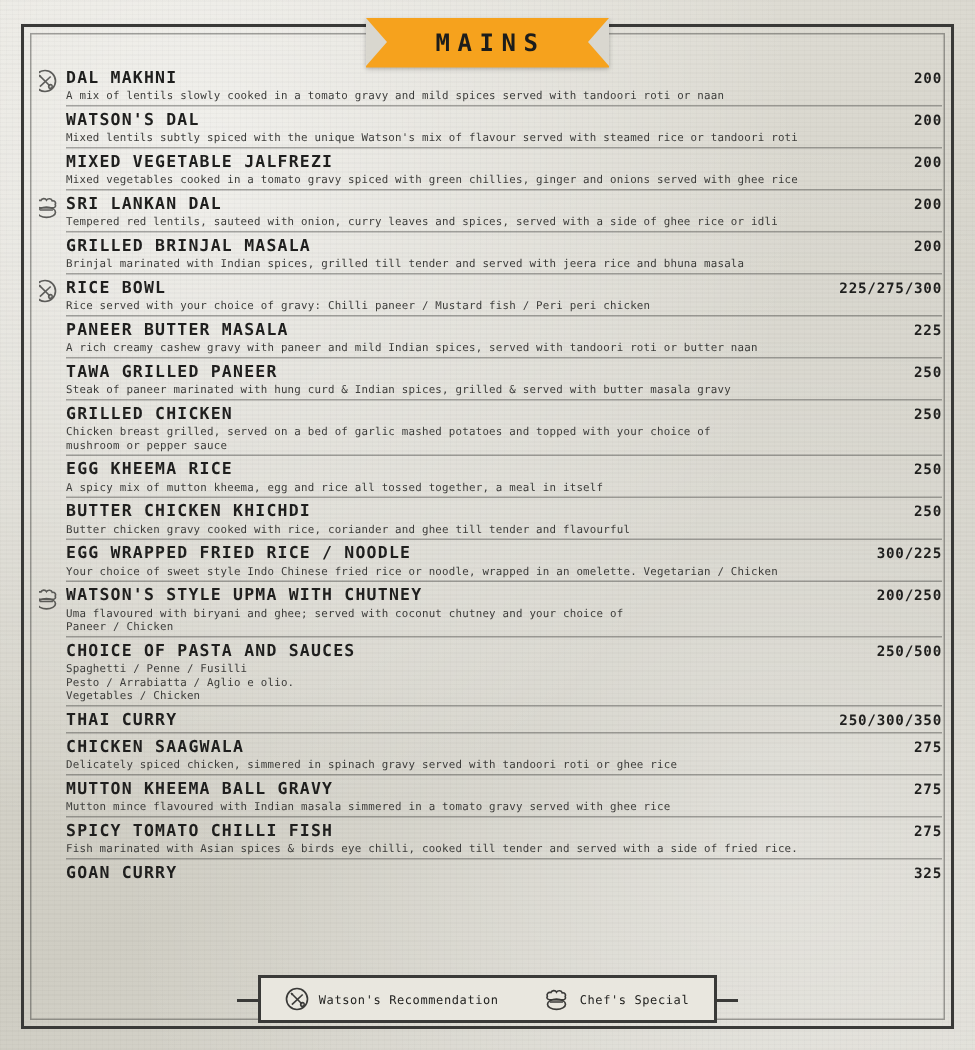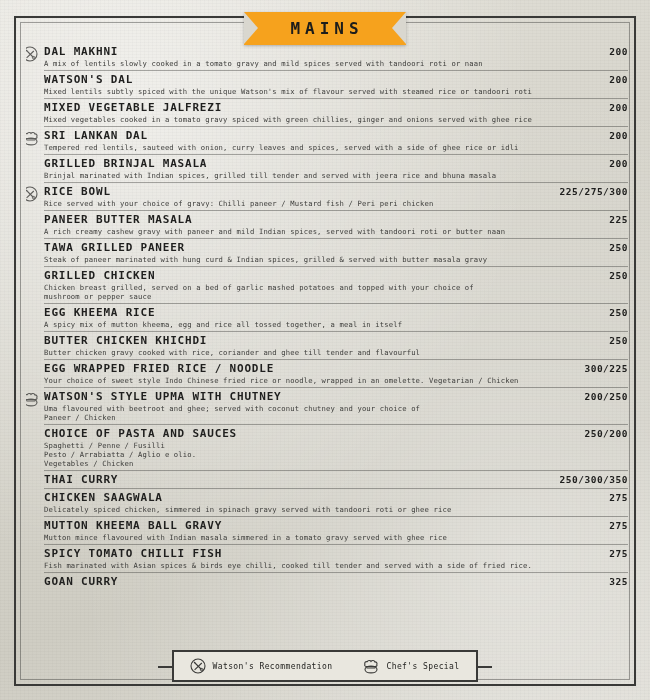--- a/index.html
+++ b/index.html
@@ -352,28 +352,28 @@
               <ellipse cx="9" cy="11.5" rx="6" ry="3.4" fill="none" stroke="#3a3a38" stroke-width="1.1"></ellipse>
               <path d="M4.5 8.5 C3 8.5 2.2 7.3 2.9 6.2 C2.2 4.6 3.6 3.2 5.2 3.7 C5.9 2.2 8.2 2 9 3.4 C10 2 12.4 2.3 12.8 3.9 C14.4 3.6 15.5 5.1 14.8 6.4 C15.4 7.5 14.6 8.6 13.2 8.6 Z" fill="none" stroke="#3a3a38" stroke-width="1.1"></path>
               <path d="M4.5 10 L13.3 10" stroke="#3a3a38" stroke-width="1" fill="none"></path>
             </svg>
           </div>
           <div class="item-head">
             <div class="name">WATSON'S STYLE UPMA WITH CHUTNEY</div>
             <div class="price">200/250</div>
           </div>
           <div class="desc">
-            <span class="desc-line">Uma flavoured with beetroot and ghee; served with coconut chutney and your choice of</span>
+            <span class="desc-line">Uma flavoured with biryani and ghee; served with coconut chutney and your choice of</span>
             <span class="desc-line">Paneer / Chicken</span>
           </div>
         </div>
         <div class="item">
           <div class="item-head">
             <div class="name">CHOICE OF PASTA AND SAUCES</div>
-            <div class="price">250/200</div>
+            <div class="price">250/500</div>
           </div>
           <div class="desc">
             <span class="desc-line">Spaghetti / Penne / Fusilli</span>
             <span class="desc-line">Pesto / Arrabiatta / Aglio e olio.</span>
             <span class="desc-line">Vegetables / Chicken</span>
           </div>
         </div>
         <div class="item">
           <div class="item-head">
             <div class="name">THAI CURRY</div>

